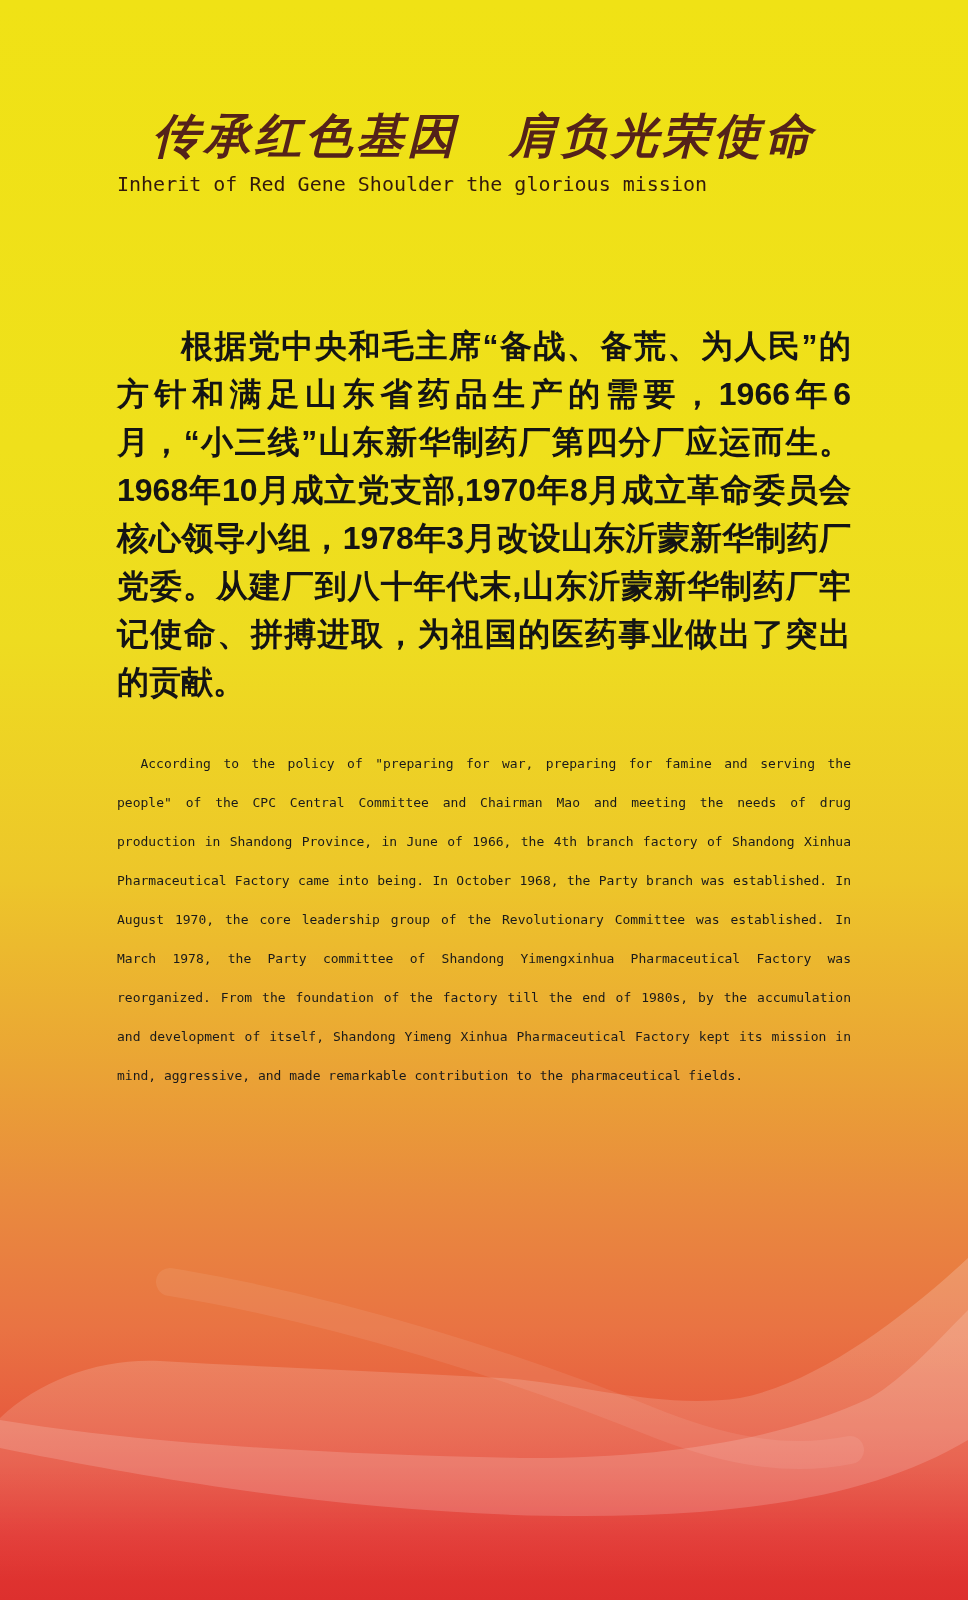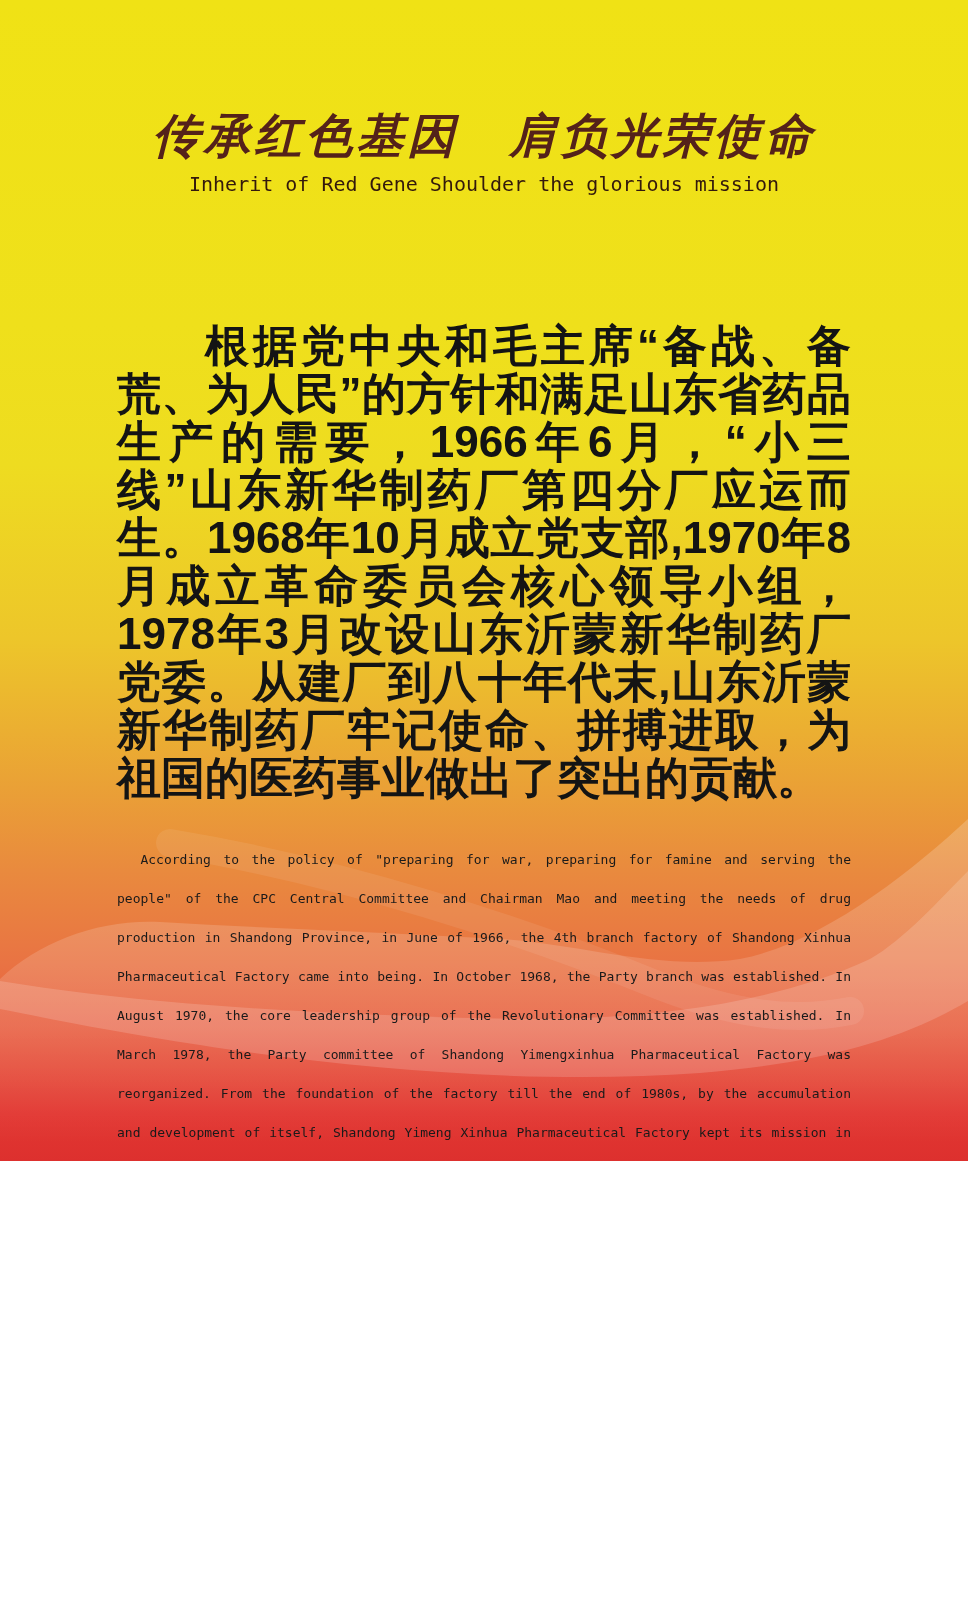--- a/index.html
+++ b/index.html
@@ -1,21 +1,21 @@
 <!DOCTYPE html>
 <html><head>
 <meta charset="utf-8">
 <style>
   html, body { margin: 0; padding: 0; }
   body { width: 968px; height: 1600px; overflow: hidden; }
 
   .page {
     position: relative;
     width: 968px;
-    height: 1161px;
+    height: 1600px;
     overflow: hidden;
     background: linear-gradient(180deg,
       #f0e215 0%,
       #efe01b 28%,
       #eedc20 40%,
       #edc62a 55%,
       #eaa335 67%,
       #e98a3e 75%,
       #e97343 83%,
       #e75b3e 89%,
@@ -49,34 +49,34 @@
     font-weight: 700;
     font-size: 47px;
     line-height: 60px;
     letter-spacing: 4px;
     color: #54221a;
     white-space: pre;
   }
 
   .subtitle-en {
     margin: 6px 0 0 0;
-    text-align: center;
+    text-align: left;
     font-family: "DejaVu Sans Mono", "Liberation Mono", monospace;
     font-size: 20px;
     line-height: 24px;
     letter-spacing: 0px;
     color: #33190c;
     font-weight: 400;
   }
 
   .para-cn {
     margin: 126px 0 0 0;
     font-family: "Liberation Sans", sans-serif;
     font-weight: 700;
-    font-size: 44px;
+    font-size: 32px;
     line-height: 48px;
     color: #141414;
     text-align: justify;
     text-justify: inter-ideograph;
     text-indent: 2em;
   }
 
   .para-en {
     margin: 38px 0 0 0;
     font-family: "DejaVu Sans Mono", "Liberation Mono", monospace;

